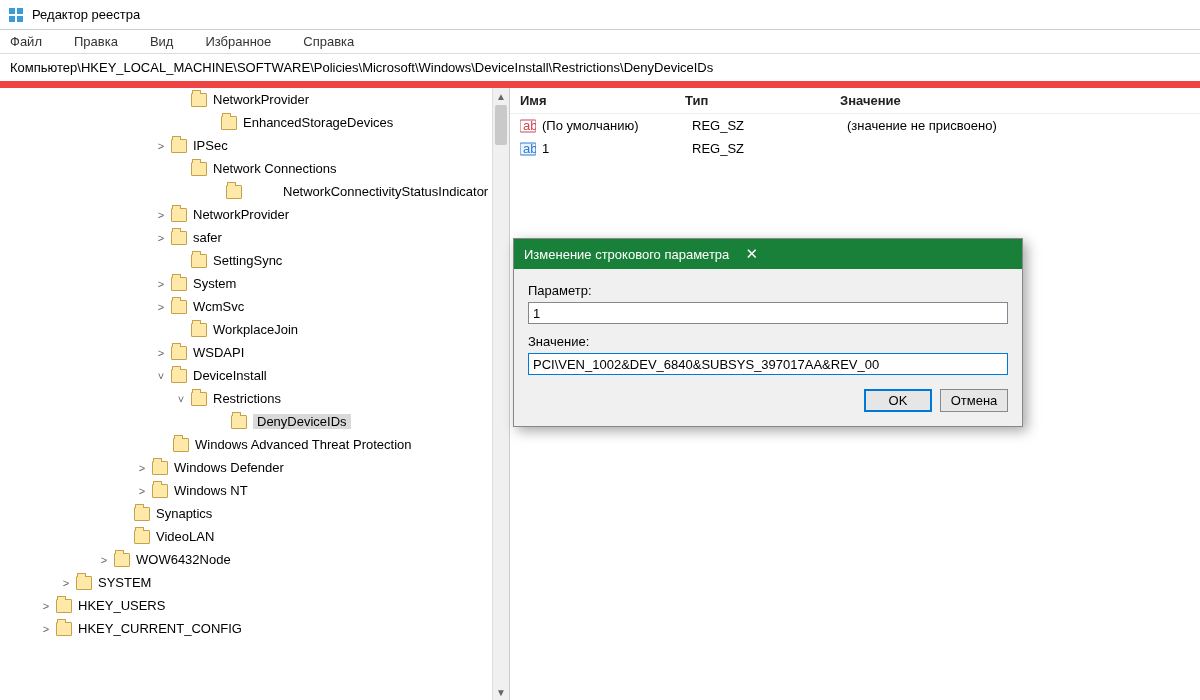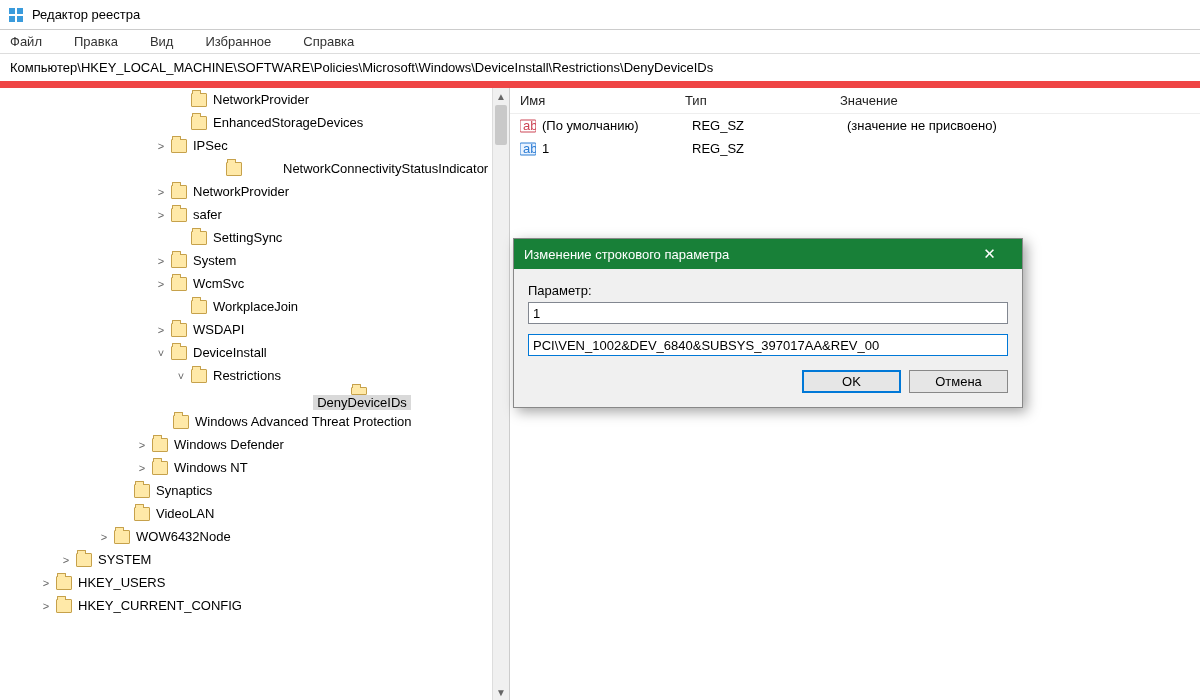--- a/index.html
+++ b/index.html
@@ -11,41 +11,41 @@
   .addressbar { padding: 6px 10px; border-bottom: 7px solid #ef4444; white-space: nowrap; }
   .main { display: flex; height: calc(700px - 30px - 28px - 29px); }
   .tree { width: 510px; border-right: 1px solid #ccc; position: relative; height: 100%; overflow: hidden; }
   .tree-scroll { overflow-y: hidden; height: 100%; }
   .tree-node { display: flex; align-items: center; height: 23px; white-space: nowrap; }
   .tree-node .expander { width: 12px; text-align: center; margin-right: 4px; color: #666; font-size: 11px; }
   .tree-node .folder { width: 16px; height: 14px; background: #ffe9a8; border: 1px solid #c6a14b; border-radius: 1px; margin-right: 6px; position: relative; }
   .tree-node .folder::before { content: ""; position: absolute; top: -4px; left: 0; width: 7px; height: 3px; background: #ffe9a8; border: 1px solid #c6a14b; border-bottom: none; border-radius: 1px 1px 0 0; }
   .tree-node.selected .label { background: #d9d9d9; padding: 0 4px; }
   .right { flex: 1; position: relative; }
-  .list-head { display: flex; padding: 5px 10px; border-bottom: 1px solid #eee; font-weight: 400; color: #222; }
+  .list-head { display: flex; padding: 5px 10px; border-bottom: 1px solid #eee; font-weight: 700; color: #222; }
   .list-body { padding: 0 10px; }
   .list-row { display: flex; align-items: center; height: 23px; }
   .list-row .vicon { width: 16px; height: 16px; margin-right: 6px; display:inline-flex; align-items:center; justify-content:center;text-align:center; }
   .col-name { width: 165px; }
   .col-type { width: 155px; }
   .col-val { flex: 1; }
   .vscroll { position: absolute; top: 0; right: 0; bottom: 0; width: 17px; background: #f0f0f0; border-left: 1px solid #ddd; }
   .vscroll .arr { height: 17px; display:flex; align-items:center; justify-content:center; color:#666; font-size:10px; }
   .vscroll .thumb { position:absolute; left:2px; right:2px; top:17px; height:40px; background:#c9c9c9; border-radius:2px; }
 
   .dialog { position: absolute; top: 150px; left: 3px; width: 510px; background: #f0f0f0; border: 1px solid #888; box-shadow: 4px 4px 12px rgba(0,0,0,0.35); }
-  .dialog-title { background: #188038; color: #fff; display: flex; align-items: center; justify-content: space-between; height: 30px; padding: 8px 10px; }
+  .dialog-title { background: #188038; color: #fff; display: flex; align-items: center; height: 30px; padding: 8px 10px; }
   .dialog-title .close { width: 45px; height: 30px; display:flex; align-items:center; justify-content:center; font-size: 15px; }
   .dialog-body { padding: 14px; }
   .dialog-body .lbl { margin-bottom: 4px; }
   .dialog-body input { width: 100%; height: 22px; padding: 1px 4px; border: 1px solid #828790; background: #fff; font-family: inherit; font-size: 13px; }
   .dialog-body .gap { height: 10px; }
   .dialog-body input.focused { border: 1px solid #0078d7; outline: none; }
   .dialog-buttons { display: flex; justify-content: flex-end; gap: 8px; padding: 0 14px 14px; }
-  .dialog-buttons .btn { width: 99px; height: 23px; border: 1px solid #888; background: #e6e6e6; display:flex; align-items:center; justify-content:center; }
+  .dialog-buttons .btn { width: 68px; height: 23px; border: 1px solid #888; background: #e6e6e6; display:flex; align-items:center; justify-content:center; }
   .dialog-buttons .btn.primary { border: 2px solid #0078d7; }
 </style>
 </head>
 <body>
 
 <div class="titlebar">
   <span class="icon">
     <svg width="16" height="16" viewBox="0 0 16 16">
         <rect x="1" y="1" width="6" height="6" fill="#3a9bdc"></rect>
         <rect x="9" y="1" width="6" height="6" fill="#3a9bdc"></rect>
@@ -67,30 +67,35 @@
 <div class="addressbar">Компьютер\HKEY_LOCAL_MACHINE\SOFTWARE\Policies\Microsoft\Windows\DeviceInstall\Restrictions\DenyDeviceIDs</div>
 
 <div class="main">
   <div class="tree">
     <div class="tree-scroll" id="tree-scroll">
         <div class="tree-node" style="padding-left: 175px;">
           <span class="expander"></span>
           <span class="folder"></span>
           <span class="label">NetworkProvider</span>
         </div>
-        <div class="tree-node" style="padding-left: 175px;">
+        <div class="tree-node" style="padding-left: 175px; margin-left: 30px;">
           <span class="expander"></span>
           <span class="folder"></span>
           <span class="label">EnhancedStorageDevices</span>
         </div>
         <div class="tree-node" style="padding-left: 155px;">
           <span class="expander">&gt;</span>
           <span class="folder"></span>
           <span class="label">IPSec</span>
         </div>
+        <div class="tree-node" style="padding-left: 175px;">
+          <span class="expander"></span>
+          <span class="folder"></span>
+          <span class="label">Network Connections</span>
+        </div>
         <div class="tree-node" style="padding-left: 175px; gap: 35px;">
           <span class="expander"></span>
           <span class="folder"></span>
           <span class="label">NetworkConnectivityStatusIndicator</span>
         </div>
         <div class="tree-node" style="padding-left: 155px;">
           <span class="expander">&gt;</span>
           <span class="folder"></span>
           <span class="label">NetworkProvider</span>
         </div>
@@ -127,21 +132,21 @@
         <div class="tree-node" style="padding-left: 155px;">
           <span class="expander">˅</span>
           <span class="folder"></span>
           <span class="label">DeviceInstall</span>
         </div>
         <div class="tree-node" style="padding-left: 175px;">
           <span class="expander">˅</span>
           <span class="folder"></span>
           <span class="label">Restrictions</span>
         </div>
-        <div class="tree-node selected" style="padding-left: 215px; flex-direction: column;">
+        <div class="tree-node selected" style="padding-left: 215px;">
           <span class="expander"></span>
           <span class="folder"></span>
           <span class="label">DenyDeviceIDs</span>
         </div>
         <div class="tree-node" style="padding-left: 157px;">
           <span class="expander"></span>
           <span class="folder"></span>
           <span class="label">Windows Advanced Threat Protection</span>
         </div>
         <div class="tree-node" style="padding-left: 136px;">
@@ -225,20 +230,21 @@
 
     <div class="dialog">
       <div class="dialog-title">
         <span>Изменение строкового параметра</span>
         <span class="close">✕</span>
       </div>
       <div class="dialog-body">
         <div class="lbl">Параметр:</div>
         <input type="text" value="1" style="">
         <div class="gap"></div>
+        <div class="lbl">Значение:</div>
         <input type="text" class="focused" value="PCI\VEN_1002&amp;DEV_6840&amp;SUBSYS_397017AA&amp;REV_00" style="">
       </div>
       <div class="dialog-buttons">
         <div class="btn primary">
             <span>OK</span>
           </div>
         <div class="btn">
             <span>Отмена</span>
           </div>
       </div>

